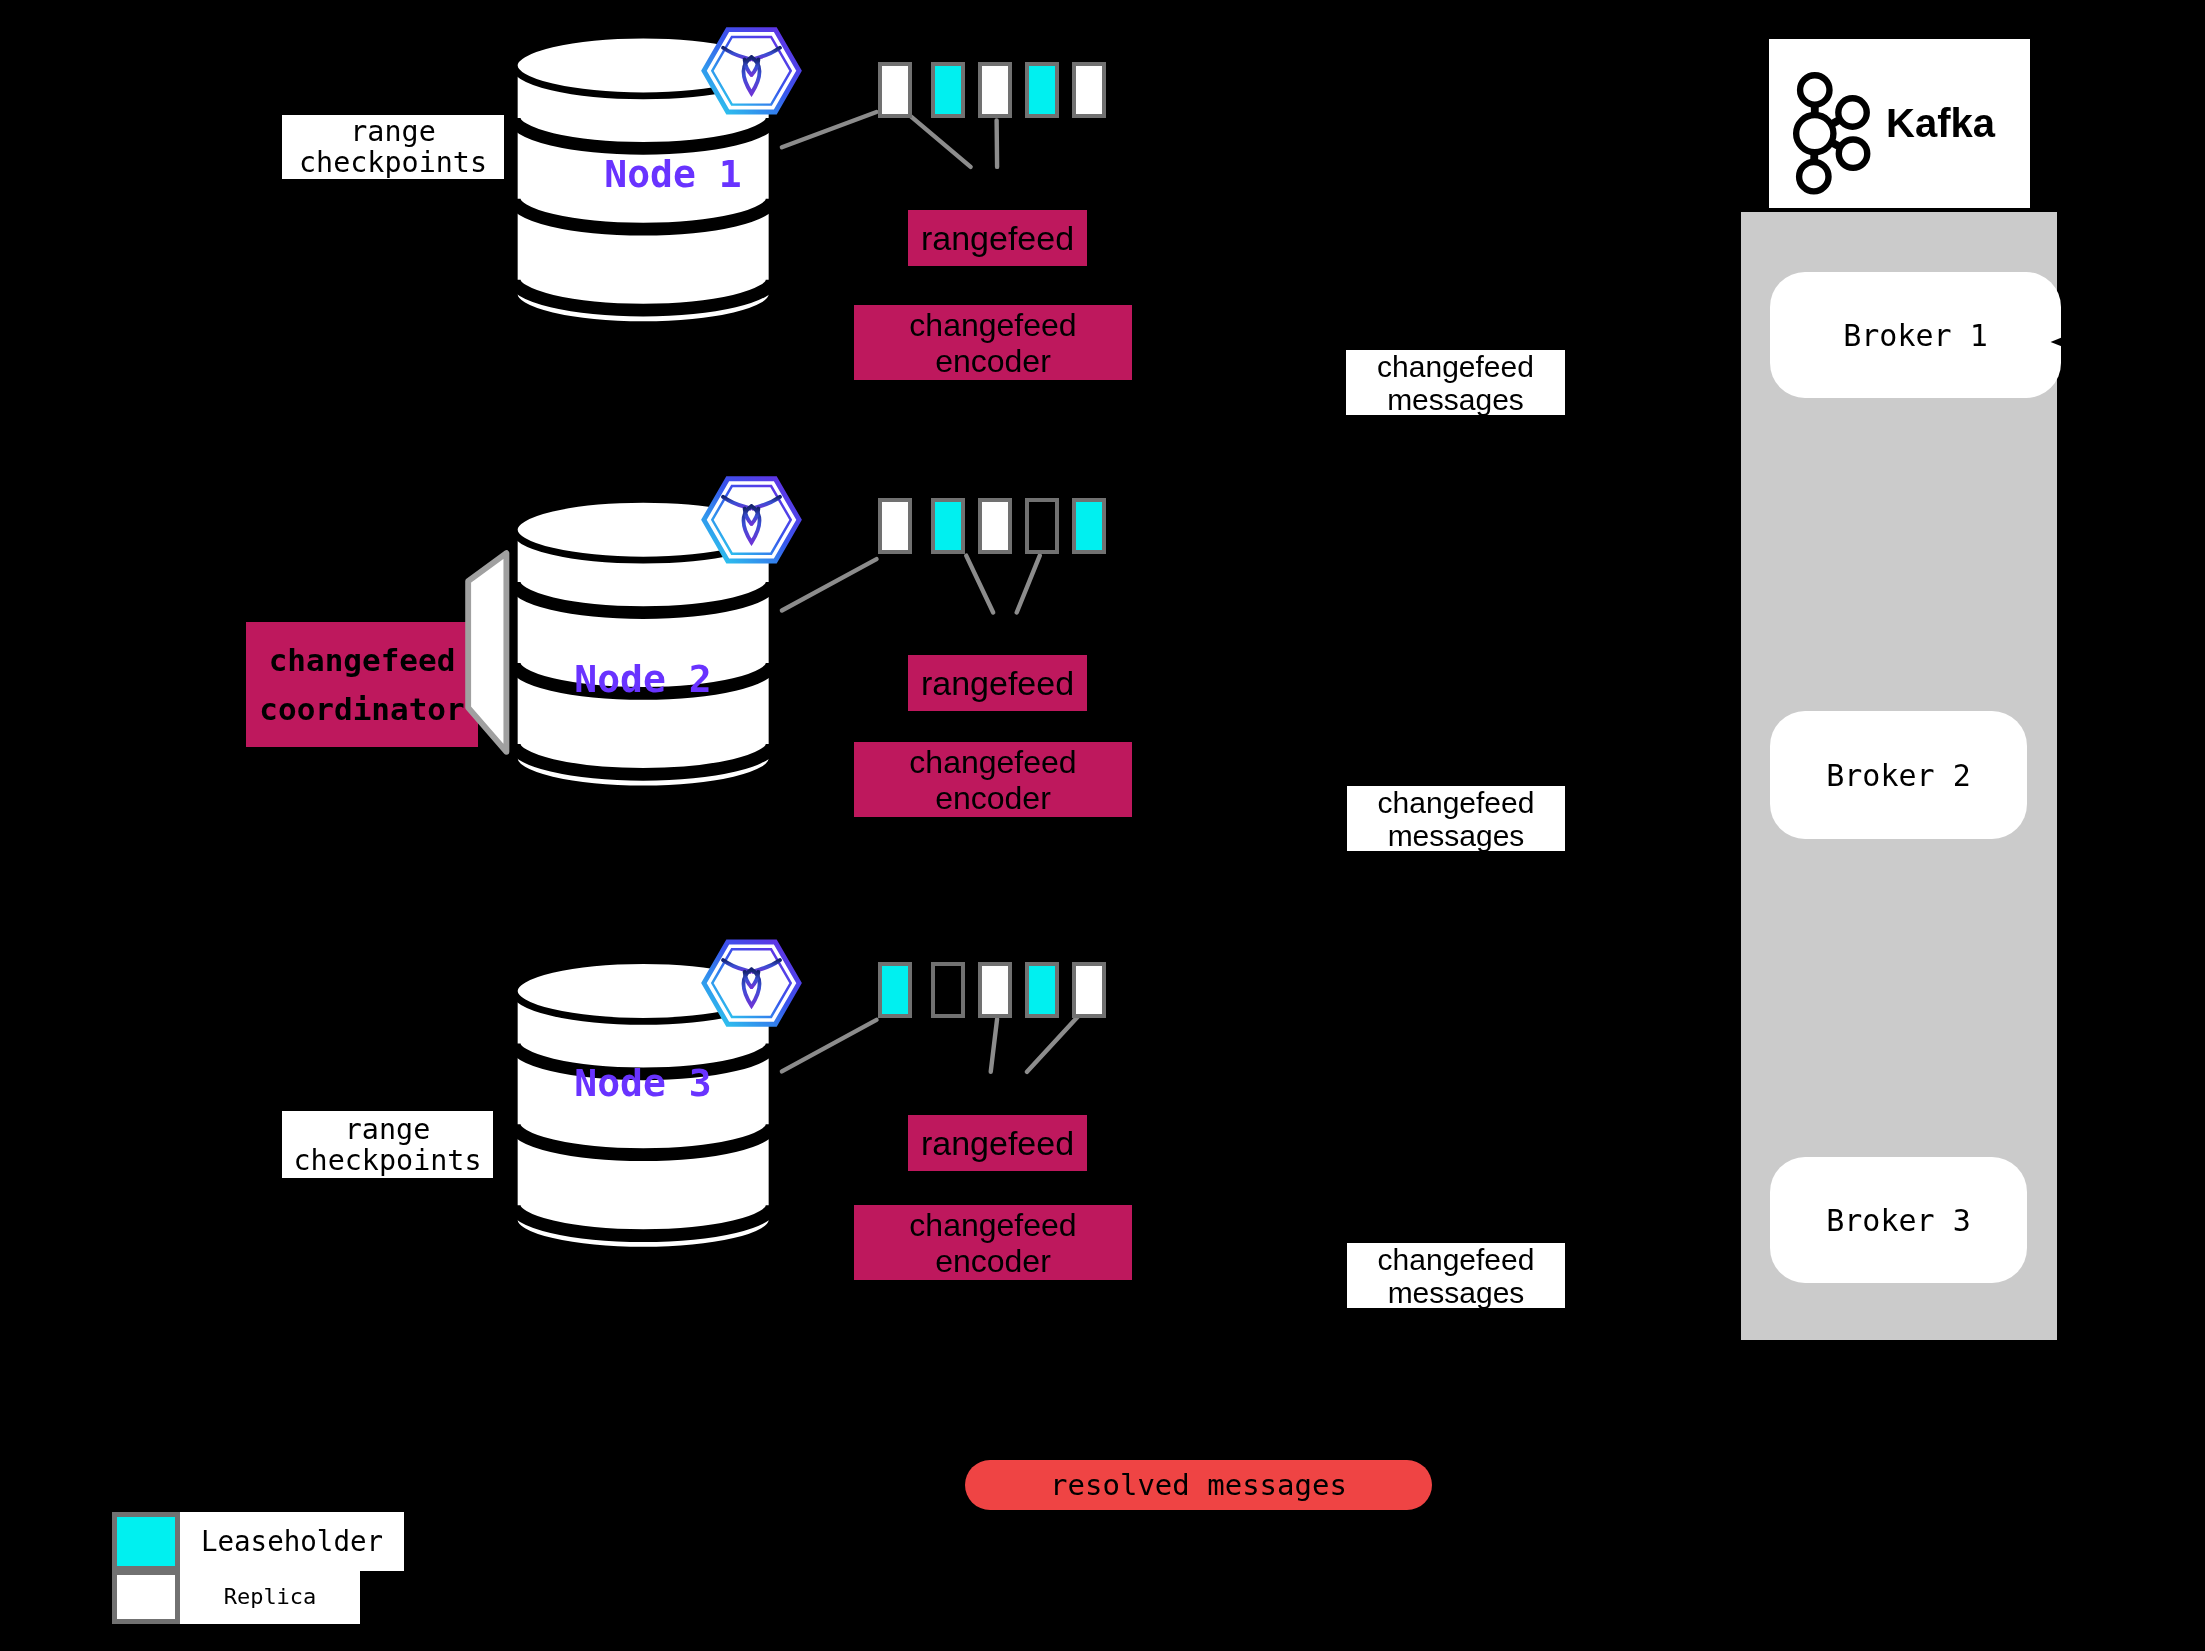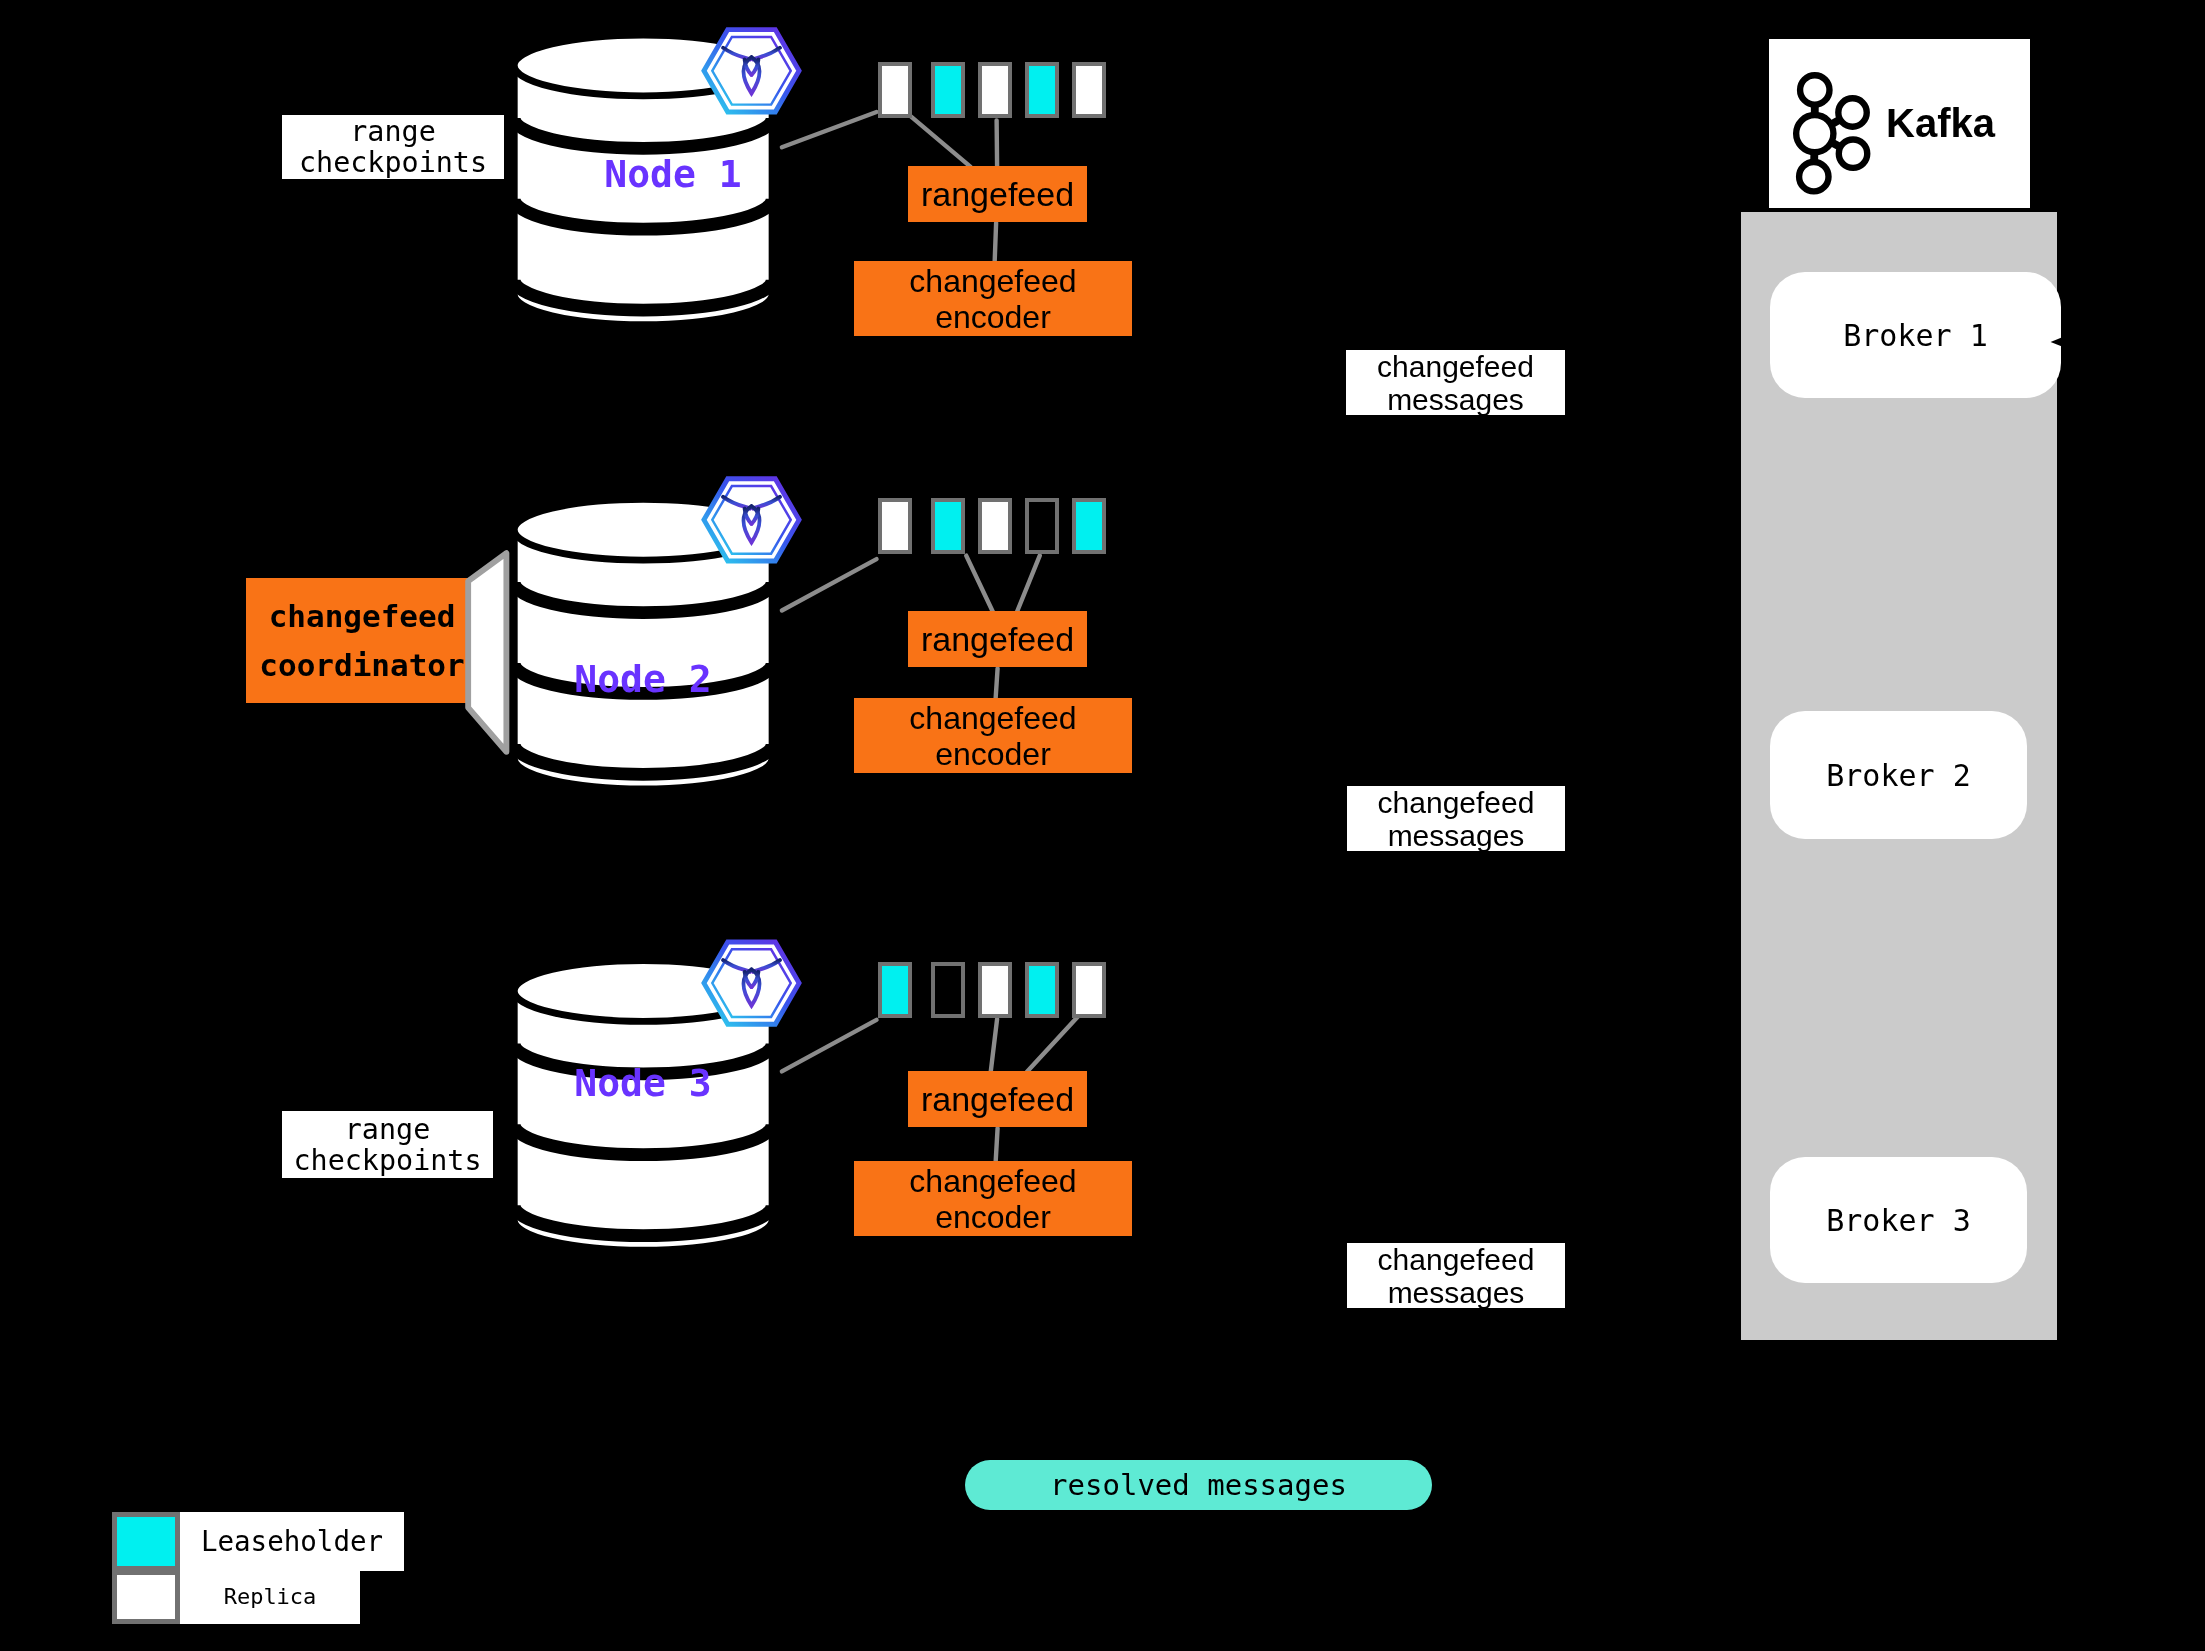--- a/index.html
+++ b/index.html
@@ -4,36 +4,36 @@
 <style>
   html,body{margin:0;padding:0;background:#000;}
   body{width:2205px;height:1652px;position:relative;overflow:hidden;
        font-family:"DejaVu Sans Mono",monospace;}
   .abs{position:absolute;box-sizing:border-box;}
   .layer1{z-index:1;}
   svg.overlay{position:absolute;left:0;top:0;z-index:2;pointer-events:none;}
   .layer3{z-index:3;}
   .whitebox{background:#FFFFFF;color:#000;display:flex;flex-direction:column;
             align-items:center;justify-content:center;text-align:center;line-height:1.08;}
-  .graybox{background:#f97316;color:#000;display:flex;flex-direction:column;
-           align-items:center;justify-content:center;text-align:center;line-height:1.12;}
+  .graybox{background:#be185d;color:#000;display:flex;flex-direction:column;
+           align-items:center;justify-content:center;text-align:center;line-height:1.12;margin-top:44px;}
   .mono{font-family:"DejaVu Sans Mono",monospace;}
   .sans{font-family:"Liberation Sans",sans-serif;}
   .nodelabel{color:#6933FF;font:700 38px "DejaVu Sans Mono",monospace;
              text-align:center;line-height:44px;}
   .sq{position:absolute;width:34px;height:56px;border:4.4px solid #717171;background:#FFFFFF;box-sizing:border-box;}
   .sq[data-kind="leaseholder"]{background:#00F0F0;}
   .sq[data-kind="replica"]{background:#FFFFFF;}
   .sq[data-kind="empty"]{background:transparent;}
   .legend-sq{position:absolute;border:5.4px solid #717171;background:#fff;box-sizing:border-box;}
   .legend-sq[data-kind="leaseholder"]{background:#00F0F0;}
   .legend-sq[data-kind="replica"]{background:#FFFFFF;}
   .broker{background:#FFFFFF;border-radius:35px;display:flex;align-items:center;
           justify-content:center;font:400 30px "DejaVu Sans Mono",monospace;color:#000;}
-  .pill{background:#5eead4;border-radius:27px;display:flex;align-items:center;
+  .pill{background:#ef4444;border-radius:27px;display:flex;align-items:center;
         justify-content:center;font:400 29px "DejaVu Sans Mono",monospace;color:#000;}
 </style>
 </head>
 <body>
 
 <div class="abs layer1" style="left:1741px;top:212px;width:316px;height:1128px;background:#CBCBCB;"></div>
 
 <div class="abs layer1 whitebox" style="left:1769px;top:39px;width:261px;height:169px;flex-direction:row;justify-content:flex-start;">
   <span class="sans" style="font-weight:700;font-size:40px;margin-left:117px;">Kafka</span>
 </div>

